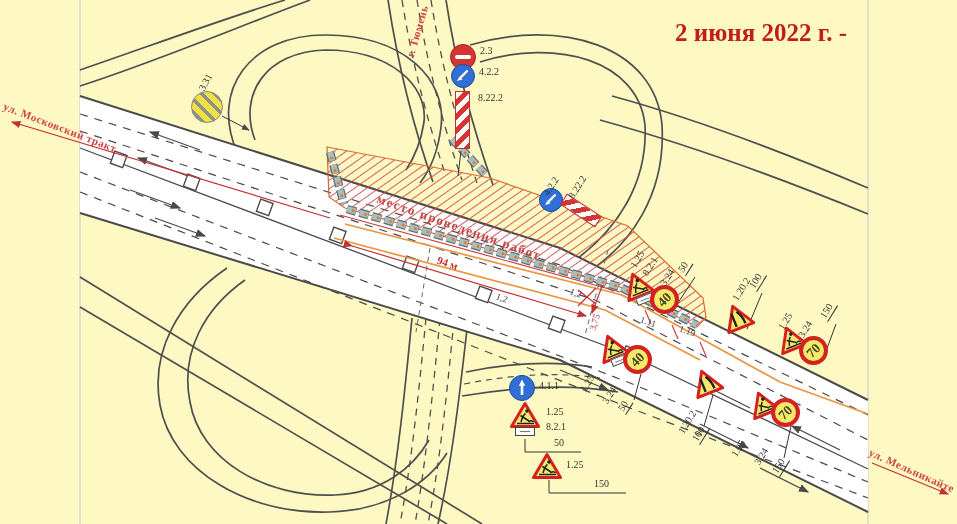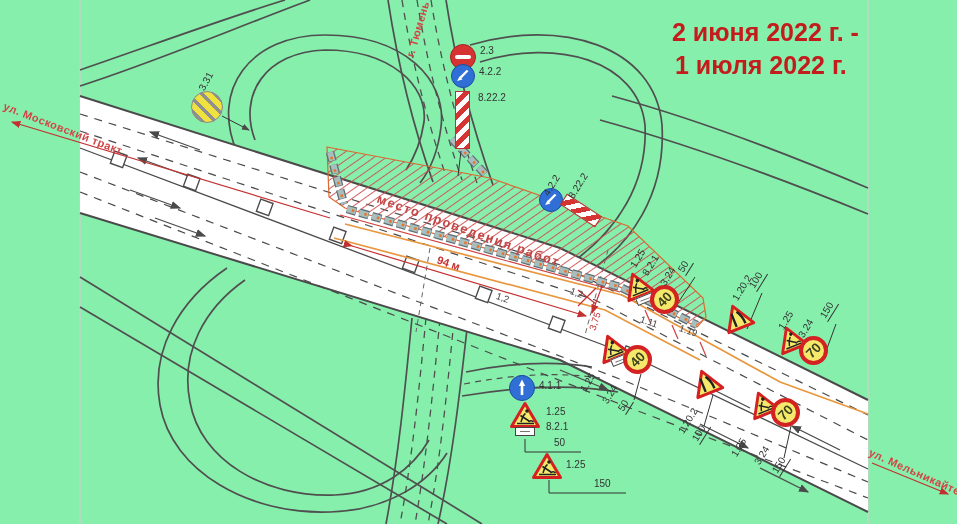--- a/index.html
+++ b/index.html
@@ -1,17 +1,17 @@
 <!DOCTYPE html>
 <html><head>
 <meta charset="utf-8">
 <style>
   html,body{margin:0;padding:0;background:#888;}
-  .stage{position:relative;width:957px;height:524px;background:#86efac;overflow:hidden;
-         font-family:Liberation Sans, sans-serif;}
+  .stage{position:relative;width:957px;height:524px;background:#fef9c3;overflow:hidden;
+         font-family:Liberation Serif, serif;}
   .stage svg.base{position:absolute;left:0;top:0;}
   
   .lab{position:absolute;font-size:10px;color:#333;white-space:nowrap;line-height:12px;}
   .rlab{transform-origin:0 100%;}
   .dim-u{border-bottom:1.2px solid #333;padding:0 3px 0 1px;}
   .red{color:#c43030;}
   
   .dates{position:absolute;left:672px;top:16px;color:#c31c1c;font-weight:700;
          font-size:25px;line-height:33px;white-space:nowrap;}
   .dates div:last-child{padding-left:3px;}
@@ -185,21 +185,20 @@
       <path d="M641,374 L634,400"></path>
       <path d="M713,395 L704,426"></path>
       <path d="M791,426 L784,458"></path>
       <path d="M525,439 L525,452 L581,452"></path>
       <path d="M549,480 L549,493 L626,493"></path>
     </g>
   </svg>
 
   <div class="dates">
     <div>2 июня 2022 г. -</div>
-    <div>1 июля 2022 г.</div>
   </div>
 
   <div class="street" style="left:6px;top:100px;transform:rotate(21deg);">ул. Московский тракт</div>
   <div class="street" style="left:872px;top:446px;transform:rotate(24deg);">ул. Мельникайте</div>
   <div class="street" style="left:404px;top:55px;transform:rotate(-74deg);">г. Тюмень</div>
 
   <div class="wz" style="left:380px;top:191px;transform:rotate(19.5deg);">место проведения работ</div>
 
   <div class="lab red" style="left:437px;top:257px;transform:rotate(19deg);font-weight:700;font-size:11px;">94 м</div>
   <div class="lab" style="left:496px;top:292px;transform:rotate(19deg);font-size:9.5px;color:#444;">1,2</div>

